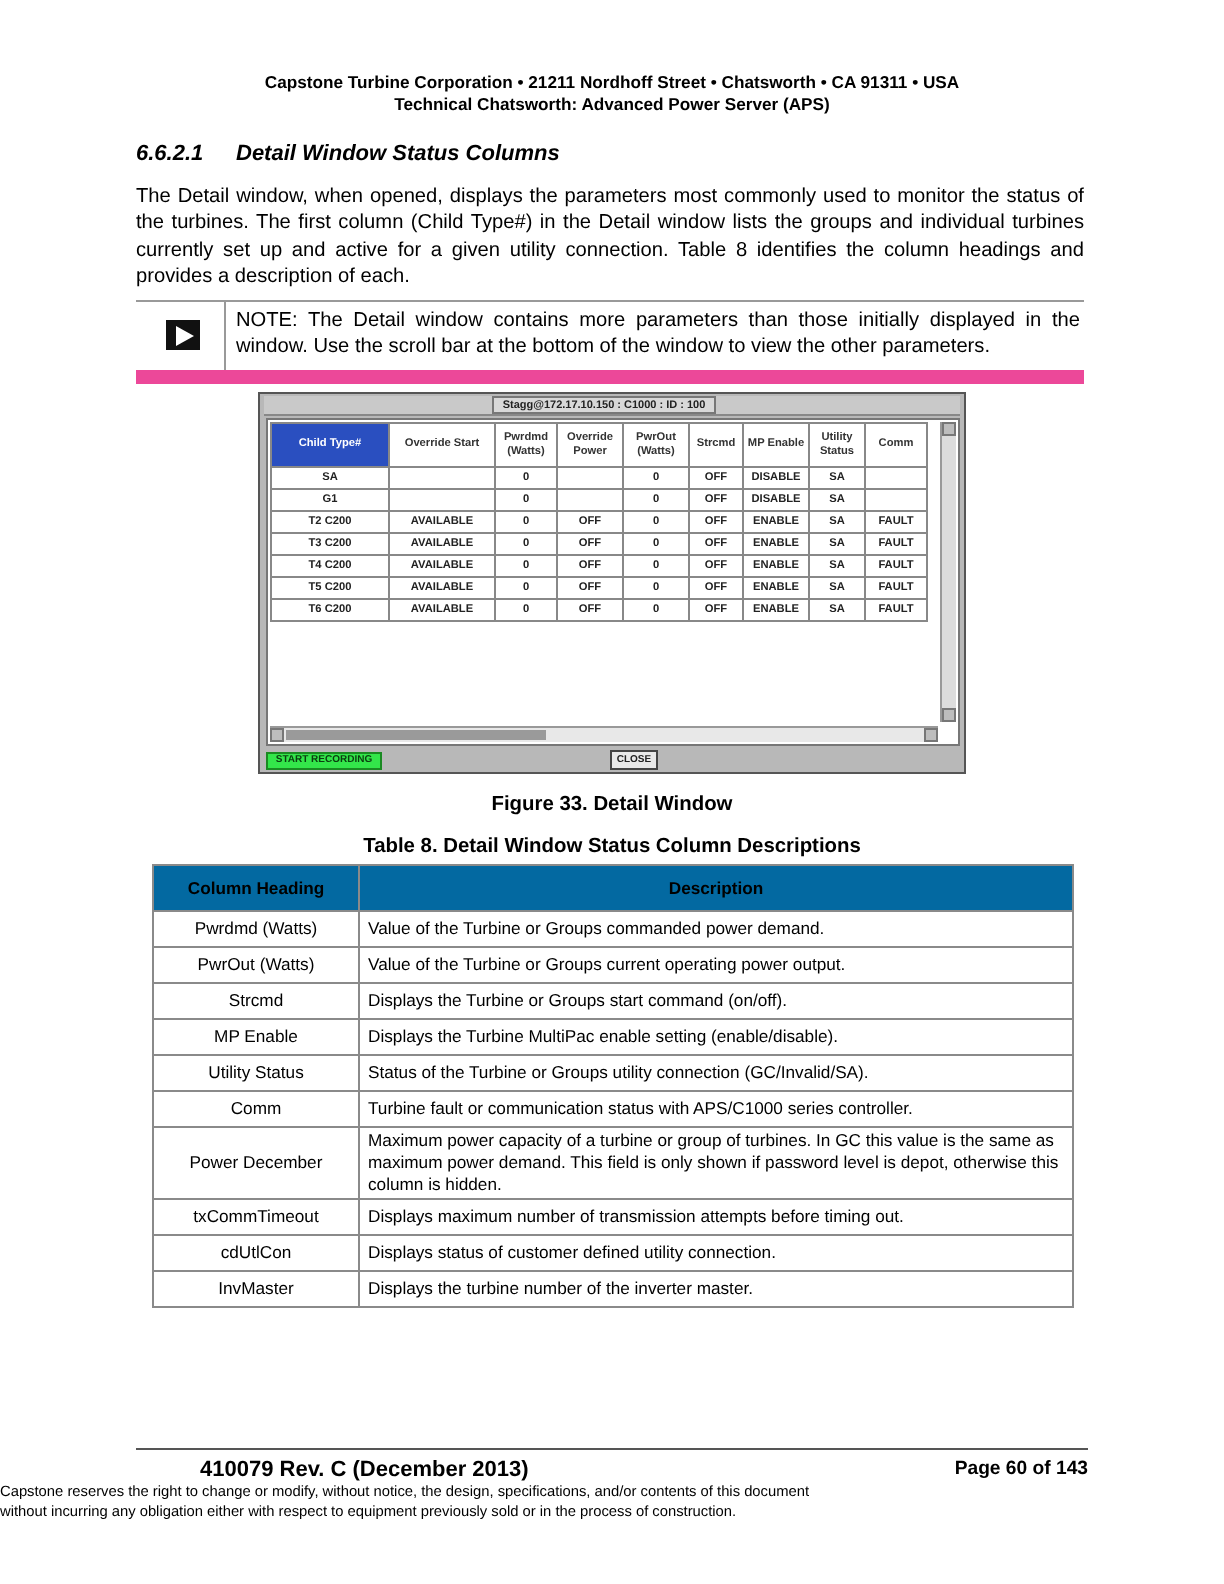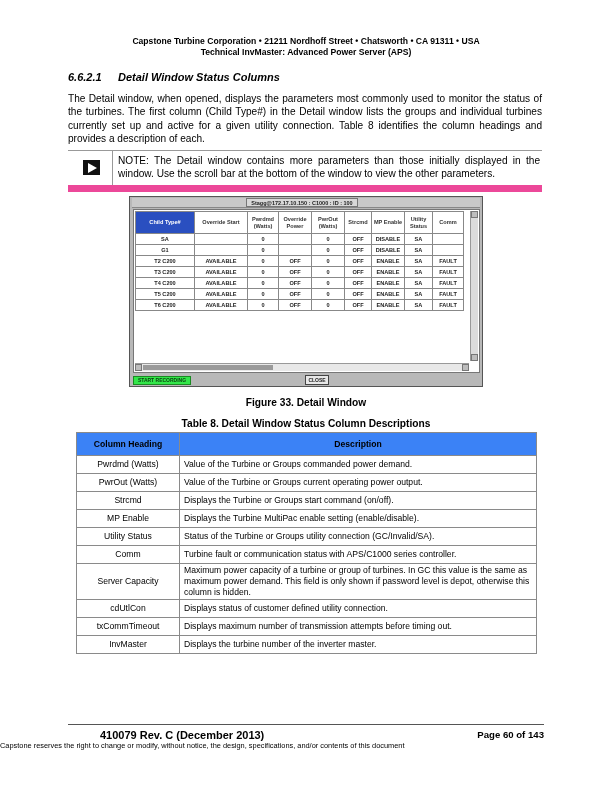--- a/index.html
+++ b/index.html
@@ -40,37 +40,37 @@
   .hscroll-right { position: absolute; right: 0; top: 0; width: 7px; height: 7px; background: #bdbdbd; border: 1px solid #777; box-sizing: border-box; }
   .rec-btn { position: absolute; left: 3px; top: 179px; width: 58px; height: 9px; background: #33e64a; border: 1px solid #1a8a22; box-sizing: border-box; font-size: 5px; line-height: 7px; font-weight: bold; text-align: center; color: #0b3d10; }
   .close-btn { position: absolute; left: 175px; top: 178px; width: 24px; height: 10px; background: #e8e8e8; border: 1px solid #444; box-sizing: border-box; font-size: 5px; line-height: 8px; font-weight: bold; text-align: center; color: #222; }
 
   .caption { left: 0; width: 612px; text-align: center; font-weight: bold; font-size: 10.2px; }
   .fig-cap { top: 397px; }
   .tbl-cap { top: 418px; }
 
   table.desc { position: absolute; left: 76px; top: 432px; width: 461px; border-collapse: collapse; font-size: 8.6px; }
   table.desc th, table.desc td { border: 1px solid #8a8a8a; }
-  table.desc th { background: #3b82f6; font-weight: bold; height: 20px; text-align: center; }
+  table.desc th { background: #0369a1; font-weight: bold; height: 20px; text-align: center; }
   table.desc td { height: 17px; line-height: 11px; padding: 0 4px; }
   table.desc td.h { width: 94px; text-align: center; }
   table.desc td.d { text-align: left; margin-top: 44px; }
   table.desc tr.tall td { height: 35px; }
   table.desc tr.mid td { height: 24px; }
 
   .footer-line { left: 68px; top: 724px; width: 476px; height: 0; border-top: 1px solid #555; }
   .footer-left { left: 68px; top: 729px; font-size: 11px; font-weight: bold; margin-left: 32px; }
   .footer-right { right: 68px; top: 729px; font-size: 9.6px; font-weight: bold; }
   .footer-note { left: 0; width: 572px; top: 741px; font-size: 7.4px; line-height: 9.5px; }
 </style>
 </head>
 <body>
 
 <div class="abs hdr hdr1">Capstone Turbine Corporation • 21211 Nordhoff Street • Chatsworth • CA 91311 • USA</div>
-<div class="abs hdr hdr2">Technical InvMaster: Advanced Power Server (APS)</div>
+<div class="abs hdr hdr2">Technical Chatsworth: Advanced Power Server (APS)</div>
 
 <div class="abs sec-title">
   <span class="sec-num">6.6.2.1</span><span>Detail Window Status Columns</span>
 </div>
 
 <div class="abs para">The Detail window, when opened, displays the parameters most commonly used to monitor the status of the turbines. The first column (Child Type#) in the Detail window lists the groups and individual turbines currently set up and active for a given utility connection. Table 8 identifies the column headings and provides a description of each.</div>
 
 <div class="abs note">
   <div class="note-iconcell">
     <div class="note-icon"></div>
@@ -220,36 +220,37 @@
       </tr>
       <tr>
         <td class="h">Utility Status</td>
         <td class="d">Status of the Turbine or Groups utility connection (GC/Invalid/SA).</td>
       </tr>
       <tr>
         <td class="h">Comm</td>
         <td class="d">Turbine fault or communication status with APS/C1000 series controller.</td>
       </tr>
       <tr class="tall">
-        <td class="h">Server Capacity</td>
+        <td class="h">Power December</td>
         <td class="d">Maximum power capacity of a turbine or group of turbines. In GC this value is the same as maximum power demand. This field is only shown if password level is depot, otherwise this column is hidden.</td>
+      </tr>
+      <tr>
+        <td class="h">txCommTimeout</td>
+        <td class="d">Displays maximum number of transmission attempts before timing out.</td>
       </tr>
       <tr>
         <td class="h">cdUtlCon</td>
         <td class="d">Displays status of customer defined utility connection.</td>
-      </tr>
-      <tr>
-        <td class="h">txCommTimeout</td>
-        <td class="d">Displays maximum number of transmission attempts before timing out.</td>
       </tr>
       <tr>
         <td class="h">InvMaster</td>
         <td class="d">Displays the turbine number of the inverter master.</td>
       </tr>
     </tbody>
 </table>
 
 <div class="abs footer-line"></div>
 <div class="abs footer-left">410079 Rev. C (December 2013)</div>
 <div class="abs footer-right">Page 60 of 143</div>
 <div class="abs footer-note">
   <div>Capstone reserves the right to change or modify, without notice, the design, specifications, and/or contents of this document</div>
+  <div>without incurring any obligation either with respect to equipment previously sold or in the process of construction.</div>
 </div>
 
 </body></html>

